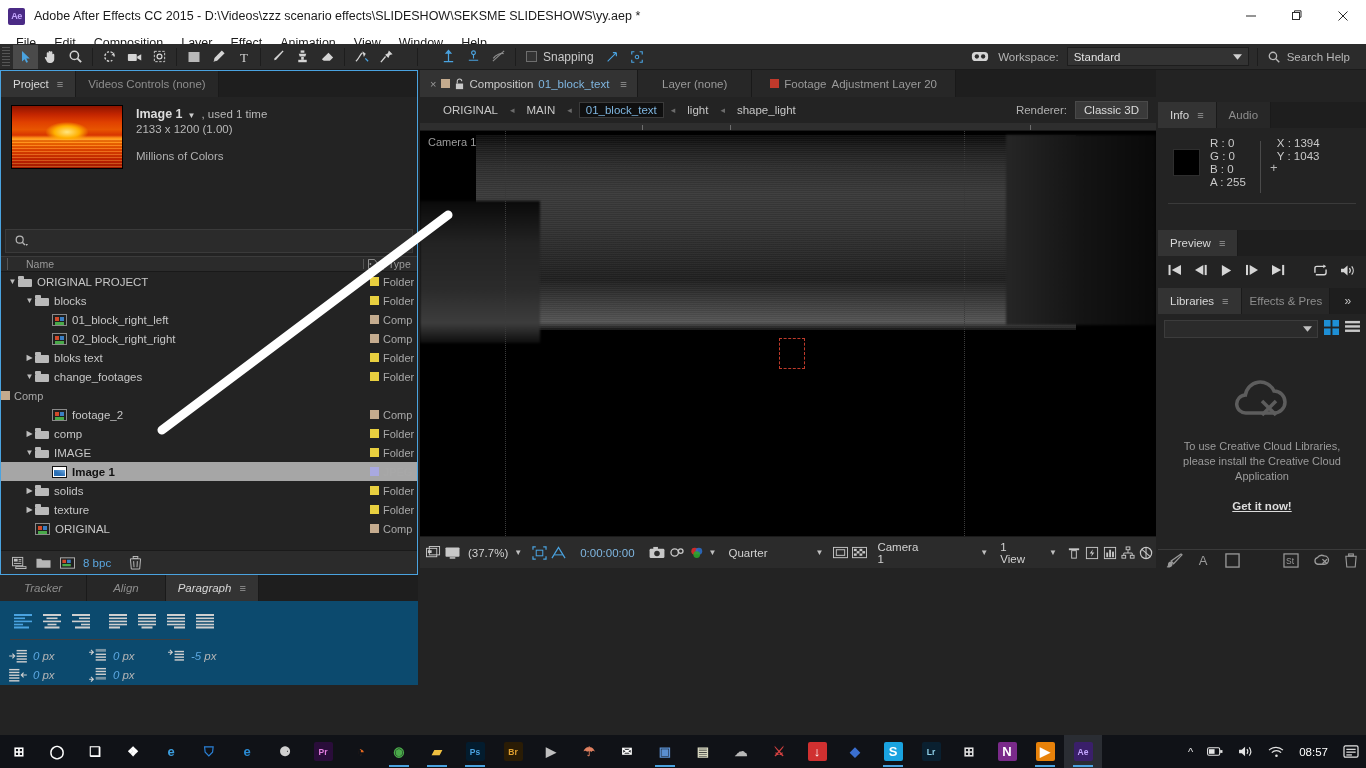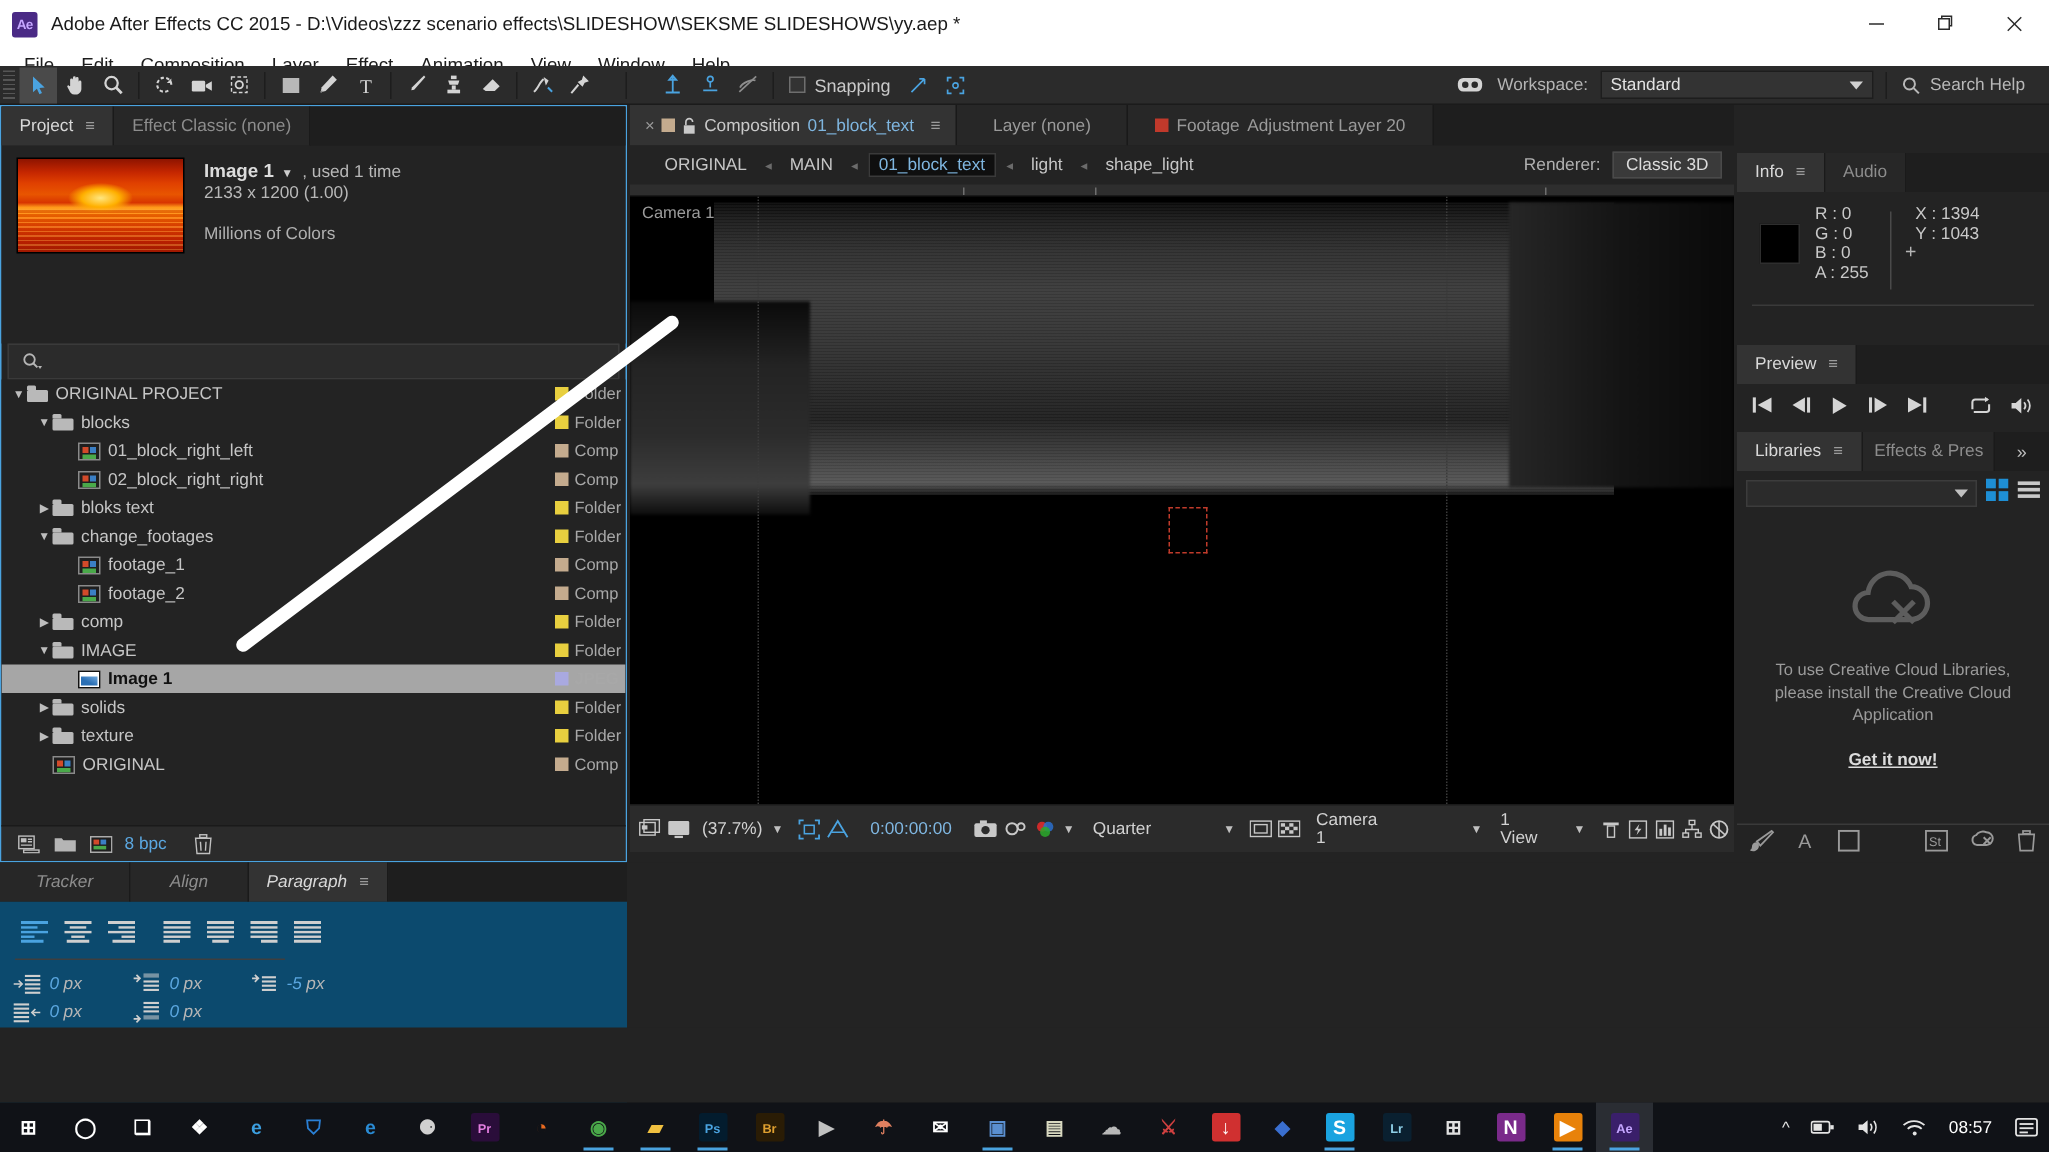--- a/index.html
+++ b/index.html
@@ -490,21 +490,21 @@
     <div class="search-help" style="margin-right:16px;">Search Help</div>
   </div>
 
   <div class="panel" id="project-panel">
     <div class="panel-tabs">
       <div class="ptab active">
         <span>Project</span>
         <span class="menu-burger">≡</span>
       </div>
       <div class="ptab">
-        <span>Effect Classic (none)</span>
+        <span>Videos Controls (none)</span>
       </div>
       <div class="ptab-filler"></div>
     </div>
 
     <div class="proj-preview">
       <div class="thumb"></div>
       <div class="proj-meta">
         <div class="pm-line1">
           <span>Image 1</span>
           <span class="pm-caret">▼</span>
@@ -516,20 +516,30 @@
     </div>
 
     <div class="proj-search">
       <svg width="14" height="14" viewBox="0 0 16 16">
           <circle cx="6.5" cy="6.5" r="4" fill="none" stroke="#b5b5b5" stroke-width="1.4"></circle>
           <line x1="9.5" y1="9.5" x2="12.5" y2="12.5" stroke="#b5b5b5" stroke-width="1.5"></line>
           <path d="M13 11.5h3l-1.5 2.2z" fill="#b5b5b5"></path>
         </svg>
     </div>
 
+    <div class="proj-cols">
+      <div class="col-name">Name</div>
+      <div class="col-tag">
+        <svg width="11" height="10" viewBox="0 0 12 11">
+            <path d="M0.5 0.5h6.5l4 5-4 5H0.5z" fill="none" stroke="#9a9a9a"></path>
+            <circle cx="2.6" cy="5.5" r="1" fill="#9a9a9a"></circle>
+          </svg>
+      </div>
+      <div class="col-type">Type</div>
+    </div>
 
     <div class="proj-list" id="project-list">
         <div class="prow">
           <div class="prow-name" style="padding-left: 6px;">
             <span class="tw">▼</span>
             <span class="folder-ico"></span>
             <span>ORIGINAL PROJECT</span>
           </div>
           <span class="lbl-sw" style="background: rgb(232, 207, 63);"></span>
           <span class="row-type">Folder</span>
@@ -581,29 +591,20 @@
         <div class="prow">
           <div class="prow-name" style="padding-left: 23px;">
             <span class="tw">▼</span>
             <span class="folder-ico"></span>
             <span>change_footages</span>
           </div>
           <span class="lbl-sw" style="background: rgb(232, 207, 63);"></span>
           <span class="row-type">Folder</span>
         </div>
         <div class="prow">
-          <div class="prow-name" style="padding-left: 40px;">
-            <span class="tw">&nbsp;</span>
-            <span class="comp-ico">
-              <i class="a"></i>
-              <i class="b"></i>
-              <i class="c"></i>
-            </span>
-            <span>footage_1</span>
-          </div>
           <span class="lbl-sw" style="background: rgb(196, 171, 142);"></span>
           <span class="row-type">Comp</span>
         </div>
         <div class="prow">
           <div class="prow-name" style="padding-left: 40px;">
             <span class="tw">&nbsp;</span>
             <span class="comp-ico">
               <i class="a"></i>
               <i class="b"></i>
               <i class="c"></i>

